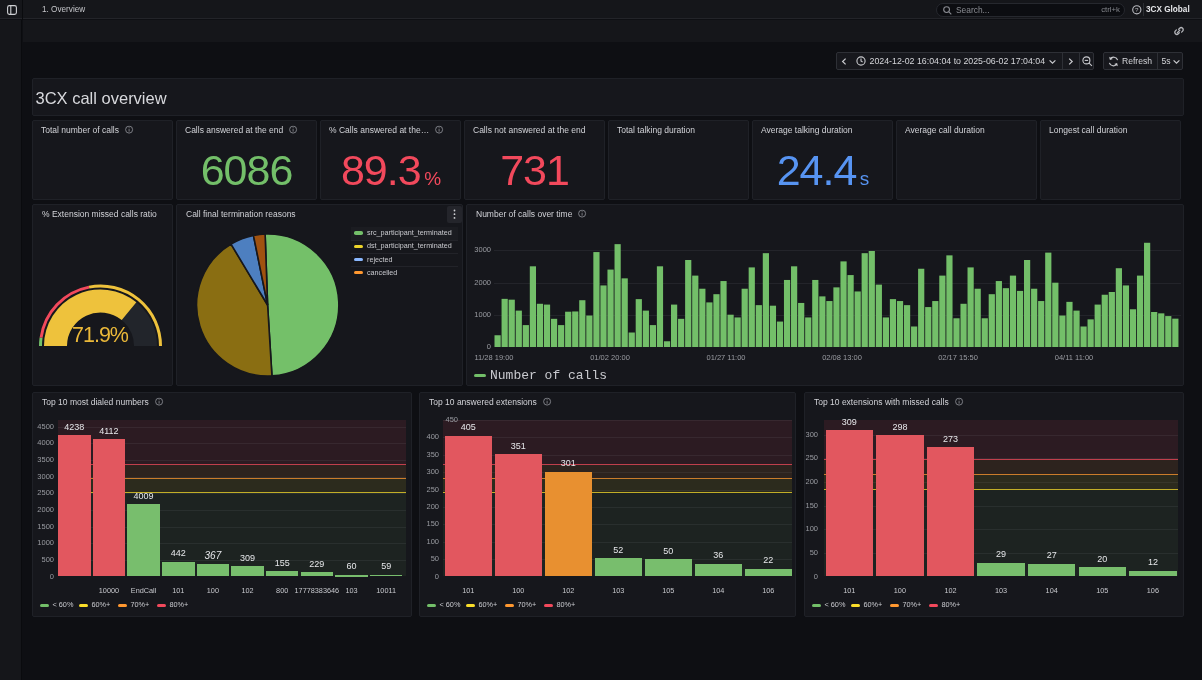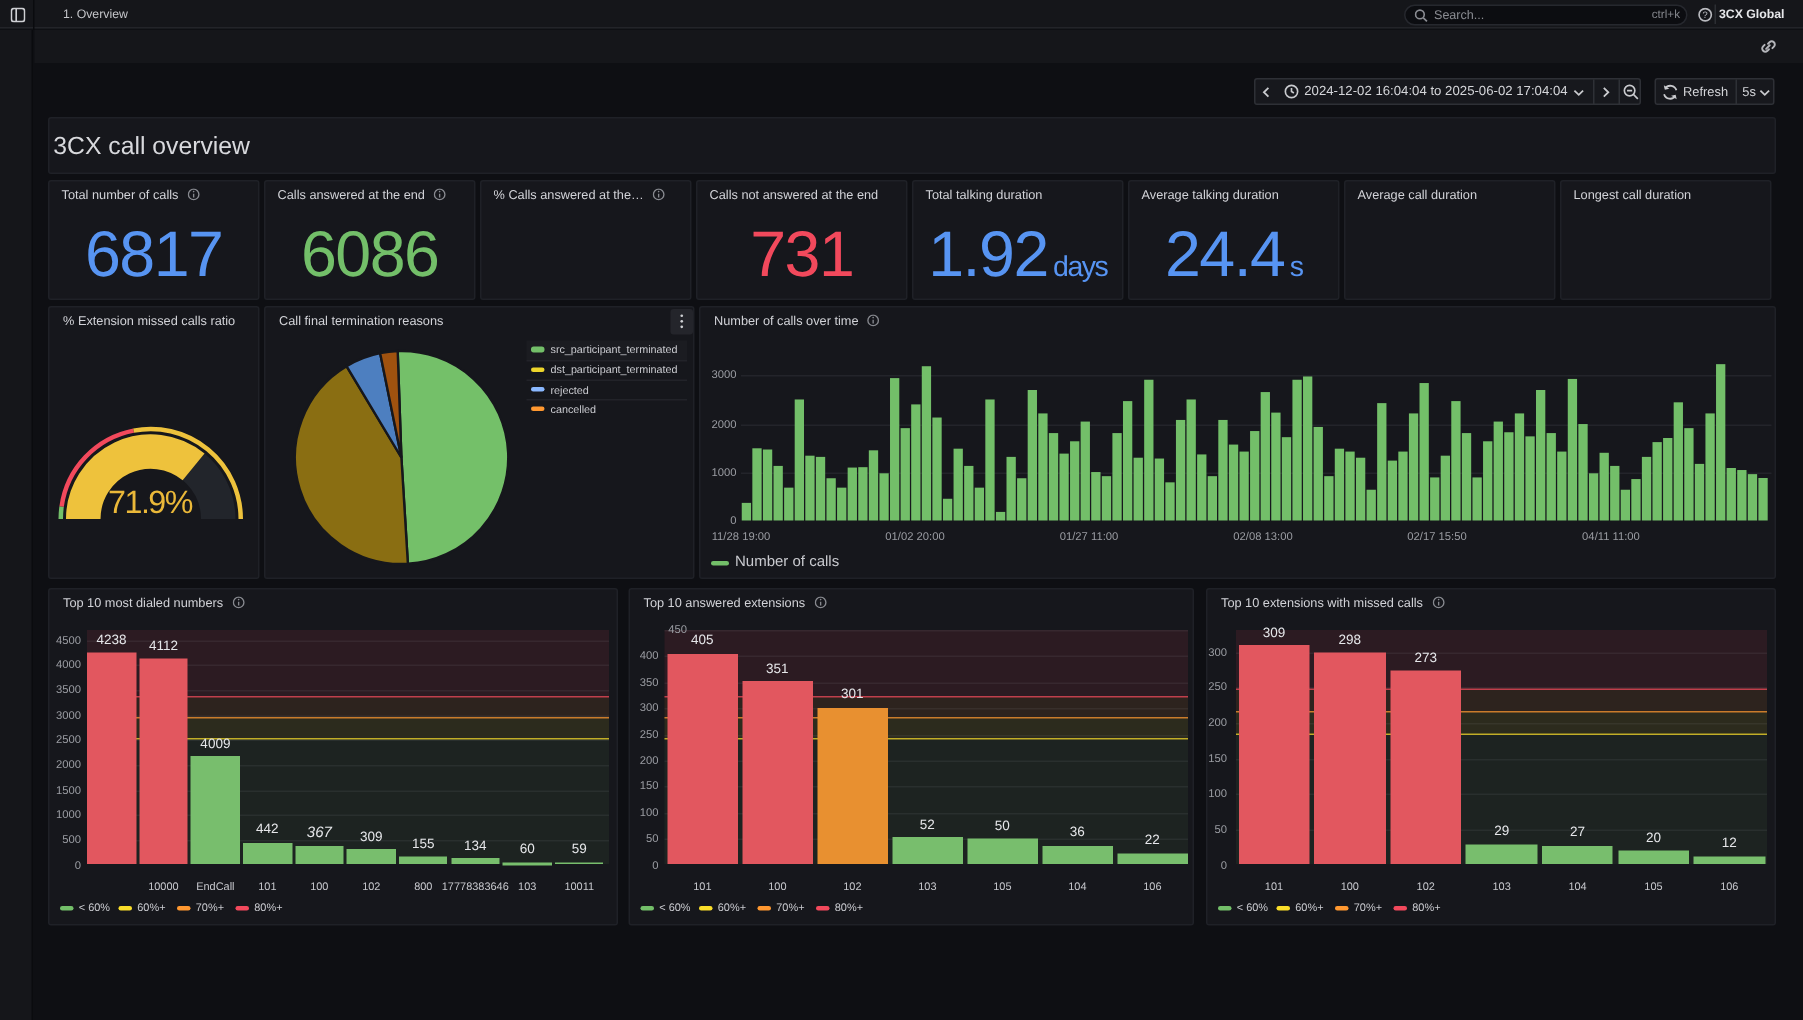--- a/index.html
+++ b/index.html
@@ -76,23 +76,20 @@
 <div style="position:absolute;top:97.5px;font-size:16.5px;line-height:1;color:#d8d9dd;white-space:nowrap;left:35.5px;transform:translate(0,-50%);">3CX call overview</div>
 <div style="position:absolute;left:32px;top:120px;width:141px;height:80px;background:#16171c;border:1px solid #1f2127;border-radius:2px;"></div>
 <div style="position:absolute;left:41px;top:130px;transform:translateY(-50%);display:flex;align-items:center;font-size:8.5px;line-height:1;color:#d2d3d8;white-space:nowrap;">
       <span>Total number of calls</span>
       <svg width="9" height="9" viewBox="0 0 9 9" style="margin-left:6px;flex:none;">
         <circle cx="4.1" cy="4.1" r="3.5" fill="none" stroke="#87898f" stroke-width="0.9"></circle>
         <line x1="4.1" y1="3.6" x2="4.1" y2="6.1" stroke="#87898f" stroke-width="0.9"></line>
         <circle cx="4.1" cy="2.2" r="0.55" fill="#87898f"></circle>
       </svg>
     </div>
-<div style="position:absolute;left:32px;top:145px;width:141px;height:50px;display:flex;align-items:center;justify-content:center;color:#5794F2;font-size:43px;letter-spacing:-1px;">
-      <span style="line-height:1;">6817</span>
-    </div>
 <div style="position:absolute;left:176px;top:120px;width:141px;height:80px;background:#16171c;border:1px solid #1f2127;border-radius:2px;"></div>
 <div style="position:absolute;left:185px;top:130px;transform:translateY(-50%);display:flex;align-items:center;font-size:8.5px;line-height:1;color:#d2d3d8;white-space:nowrap;">
       <span>Calls answered at the end</span>
       <svg width="9" height="9" viewBox="0 0 9 9" style="margin-left:6px;flex:none;">
         <circle cx="4.1" cy="4.1" r="3.5" fill="none" stroke="#87898f" stroke-width="0.9"></circle>
         <line x1="4.1" y1="3.6" x2="4.1" y2="6.1" stroke="#87898f" stroke-width="0.9"></line>
         <circle cx="4.1" cy="2.2" r="0.55" fill="#87898f"></circle>
       </svg>
     </div>
 <div style="position:absolute;left:176px;top:145px;width:141px;height:50px;display:flex;align-items:center;justify-content:center;color:#73BF69;font-size:43px;letter-spacing:-1px;">
@@ -100,33 +97,33 @@
     </div>
 <div style="position:absolute;left:320px;top:120px;width:141px;height:80px;background:#16171c;border:1px solid #1f2127;border-radius:2px;"></div>
 <div style="position:absolute;left:329px;top:130px;transform:translateY(-50%);display:flex;align-items:center;font-size:8.5px;line-height:1;color:#d2d3d8;white-space:nowrap;">
       <span>% Calls answered at the…</span>
       <svg width="9" height="9" viewBox="0 0 9 9" style="margin-left:6px;flex:none;">
         <circle cx="4.1" cy="4.1" r="3.5" fill="none" stroke="#87898f" stroke-width="0.9"></circle>
         <line x1="4.1" y1="3.6" x2="4.1" y2="6.1" stroke="#87898f" stroke-width="0.9"></line>
         <circle cx="4.1" cy="2.2" r="0.55" fill="#87898f"></circle>
       </svg>
     </div>
+<div style="position:absolute;left:320px;top:145px;width:141px;height:50px;display:flex;align-items:center;justify-content:center;color:#F2495C;font-size:43px;letter-spacing:-1px;">
+      <span style="line-height:1;">89.3<span style="font-size:19px;margin-left:3.5px;">%</span></span>
+    </div>
 <div style="position:absolute;left:464px;top:120px;width:141px;height:80px;background:#16171c;border:1px solid #1f2127;border-radius:2px;"></div>
 <div style="position:absolute;left:473px;top:130px;transform:translateY(-50%);display:flex;align-items:center;font-size:8.5px;line-height:1;color:#d2d3d8;white-space:nowrap;">
       <span>Calls not answered at the end</span>
     </div>
 <div style="position:absolute;left:464px;top:145px;width:141px;height:50px;display:flex;align-items:center;justify-content:center;color:#F2495C;font-size:43px;letter-spacing:-1px;">
       <span style="line-height:1;">731</span>
     </div>
 <div style="position:absolute;left:608px;top:120px;width:141px;height:80px;background:#16171c;border:1px solid #1f2127;border-radius:2px;"></div>
 <div style="position:absolute;left:617px;top:130px;transform:translateY(-50%);display:flex;align-items:center;font-size:8.5px;line-height:1;color:#d2d3d8;white-space:nowrap;">
       <span>Total talking duration</span>
-    </div>
-<div style="position:absolute;left:608px;top:145px;width:141px;height:50px;display:flex;align-items:center;justify-content:center;color:#5794F2;font-size:43px;letter-spacing:-1px;">
-      <span style="line-height:1;">1.92<span style="font-size:19px;margin-left:3.5px;">days</span></span>
     </div>
 <div style="position:absolute;left:752px;top:120px;width:141px;height:80px;background:#16171c;border:1px solid #1f2127;border-radius:2px;"></div>
 <div style="position:absolute;left:761px;top:130px;transform:translateY(-50%);display:flex;font-size:8.5px;line-height:1;color:#d2d3d8;white-space:nowrap;">
       <span>Average talking duration</span>
     </div>
 <div style="position:absolute;left:752px;top:145px;width:141px;height:50px;display:flex;align-items:center;justify-content:center;color:#5794F2;font-size:43px;letter-spacing:-1px;">
       <span style="line-height:1;">24.4<span style="font-size:19px;margin-left:3.5px;">s</span></span>
     </div>
 <div style="position:absolute;left:896px;top:120px;width:141px;height:80px;background:#16171c;border:1px solid #1f2127;border-radius:2px;"></div>
 <div style="position:absolute;left:905px;top:130px;transform:translateY(-50%);display:flex;align-items:center;font-size:8.5px;line-height:1;color:#d2d3d8;white-space:nowrap;">
@@ -291,21 +288,21 @@
       <rect x="699.20" y="112.09" width="6.2" height="30.91" fill="#73BF69"></rect>
       <rect x="706.26" y="114.66" width="6.2" height="28.34" fill="#73BF69"></rect>
     </svg>
 <div style="position:absolute;top:357.5px;font-size:7.5px;line-height:1;color:#9a9ca2;white-space:nowrap;left:494px;transform:translate(-50%,-50%);">11/28 19:00</div>
 <div style="position:absolute;top:357.5px;font-size:7.5px;line-height:1;color:#9a9ca2;white-space:nowrap;left:610px;transform:translate(-50%,-50%);">01/02 20:00</div>
 <div style="position:absolute;top:357.5px;font-size:7.5px;line-height:1;color:#9a9ca2;white-space:nowrap;left:726px;transform:translate(-50%,-50%);">01/27 11:00</div>
 <div style="position:absolute;top:357.5px;font-size:7.5px;line-height:1;color:#9a9ca2;white-space:nowrap;left:842px;transform:translate(-50%,-50%);">02/08 13:00</div>
 <div style="position:absolute;top:357.5px;font-size:7.5px;line-height:1;color:#9a9ca2;white-space:nowrap;left:958px;transform:translate(-50%,-50%);">02/17 15:50</div>
 <div style="position:absolute;top:357.5px;font-size:7.5px;line-height:1;color:#9a9ca2;white-space:nowrap;left:1074px;transform:translate(-50%,-50%);">04/11 11:00</div>
 <div style="position:absolute;left:474px;top:373.5px;width:12px;height:3px;background:#73BF69;border-radius:1.5px;"></div>
-<div style="position:absolute;top:375px;font-size:10px;line-height:1;color:#c9cacf;white-space:nowrap;left:490px;transform:translate(0,-50%);">Number of calls</div>
+<div style="position:absolute;top:375px;font-size:13px;line-height:1;color:#c9cacf;white-space:nowrap;left:490px;transform:translate(0,-50%);font-family:Liberation Mono, monospace;">Number of calls</div>
 <div style="position:absolute;left:32px;top:392px;width:380px;height:225px;background:#16171c;border:1px solid #1f2127;border-radius:2px;"></div>
 <div style="position:absolute;left:42px;top:402px;transform:translateY(-50%);display:flex;align-items:center;font-size:8.5px;line-height:1;color:#d2d3d8;white-space:nowrap;">
       <span>Top 10 most dialed numbers</span>
       <svg width="9" height="9" viewBox="0 0 9 9" style="margin-left:6px;flex:none;">
         <circle cx="4.1" cy="4.1" r="3.5" fill="none" stroke="#87898f" stroke-width="0.9"></circle>
         <line x1="4.1" y1="3.6" x2="4.1" y2="6.1" stroke="#87898f" stroke-width="0.9"></line>
         <circle cx="4.1" cy="2.2" r="0.55" fill="#87898f"></circle>
       </svg>
     </div>
 <div style="position:absolute;left:57.5px;top:491.73333333333335px;width:348.5px;height:84.76666666666665px;background:rgba(115,191,105,0.075);"></div>
@@ -348,21 +345,21 @@
 <div style="position:absolute;left:196.6px;top:564.2666666666667px;width:32.6px;height:12.233333333333333px;background:#78BE6D;"></div>
 <div style="position:absolute;top:555.7666666666667px;font-size:10px;line-height:1;color:#e6e7ea;white-space:nowrap;left:212.9px;transform:translate(-50%,-50%);font-style:italic;">367</div>
 <div style="position:absolute;top:590.5px;font-size:7.3px;line-height:1;color:#c6c7cc;white-space:nowrap;left:212.9px;transform:translate(-50%,-50%);">100</div>
 <div style="position:absolute;left:231.25px;top:566.2px;width:32.6px;height:10.3px;background:#78BE6D;"></div>
 <div style="position:absolute;top:557.7px;font-size:9px;line-height:1;color:#e6e7ea;white-space:nowrap;left:247.55px;transform:translate(-50%,-50%);">309</div>
 <div style="position:absolute;top:590.5px;font-size:7.3px;line-height:1;color:#c6c7cc;white-space:nowrap;left:247.55px;transform:translate(-50%,-50%);">102</div>
 <div style="position:absolute;left:265.9px;top:571.3333333333334px;width:32.6px;height:5.166666666666667px;background:#78BE6D;"></div>
 <div style="position:absolute;top:562.8333333333334px;font-size:9px;line-height:1;color:#e6e7ea;white-space:nowrap;left:282.2px;transform:translate(-50%,-50%);">155</div>
 <div style="position:absolute;top:590.5px;font-size:7.3px;line-height:1;color:#c6c7cc;white-space:nowrap;left:282.2px;transform:translate(-50%,-50%);">800</div>
 <div style="position:absolute;left:300.54999999999995px;top:572.0333333333333px;width:32.6px;height:4.466666666666667px;background:#78BE6D;"></div>
-<div style="position:absolute;top:563.5333333333333px;font-size:9px;line-height:1;color:#e6e7ea;white-space:nowrap;left:316.84999999999997px;transform:translate(-50%,-50%);">134</div>
+<div style="position:absolute;top:563.5333333333333px;font-size:9px;line-height:1;color:#e6e7ea;white-space:nowrap;left:316.84999999999997px;transform:translate(-50%,-50%);">229</div>
 <div style="position:absolute;top:590.5px;font-size:7.3px;line-height:1;color:#c6c7cc;white-space:nowrap;left:316.84999999999997px;transform:translate(-50%,-50%);">17778383646</div>
 <div style="position:absolute;left:335.2px;top:574.5px;width:32.6px;height:2.0px;background:#78BE6D;"></div>
 <div style="position:absolute;top:566.0px;font-size:9px;line-height:1;color:#e6e7ea;white-space:nowrap;left:351.5px;transform:translate(-50%,-50%);">60</div>
 <div style="position:absolute;top:590.5px;font-size:7.3px;line-height:1;color:#c6c7cc;white-space:nowrap;left:351.5px;transform:translate(-50%,-50%);">103</div>
 <div style="position:absolute;left:369.84999999999997px;top:574.5333333333333px;width:32.6px;height:1.9666666666666666px;background:#78BE6D;"></div>
 <div style="position:absolute;top:566.0333333333333px;font-size:9px;line-height:1;color:#e6e7ea;white-space:nowrap;left:386.15px;transform:translate(-50%,-50%);">59</div>
 <div style="position:absolute;top:590.5px;font-size:7.3px;line-height:1;color:#c6c7cc;white-space:nowrap;left:386.15px;transform:translate(-50%,-50%);">10011</div>
 <div style="position:absolute;left:40px;top:603.5px;width:9px;height:3px;background:#73BF69;border-radius:1.5px;"></div>
 <div style="position:absolute;top:605px;font-size:7.3px;line-height:1;color:#c9cacf;white-space:nowrap;left:52.5px;transform:translate(0,-50%);">&lt; 60%</div>
 <div style="position:absolute;left:79px;top:603.5px;width:9px;height:3px;background:#FADE2A;border-radius:1.5px;"></div>

